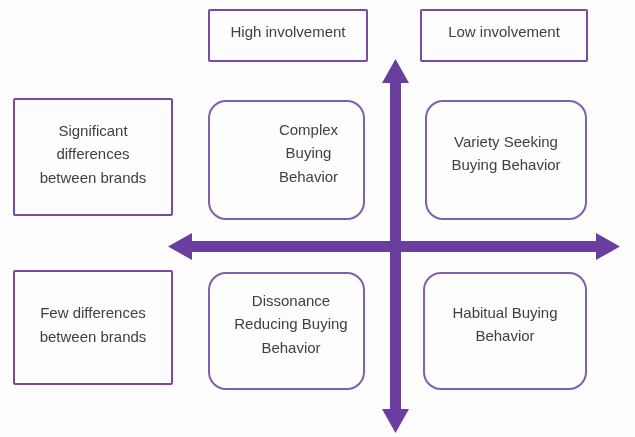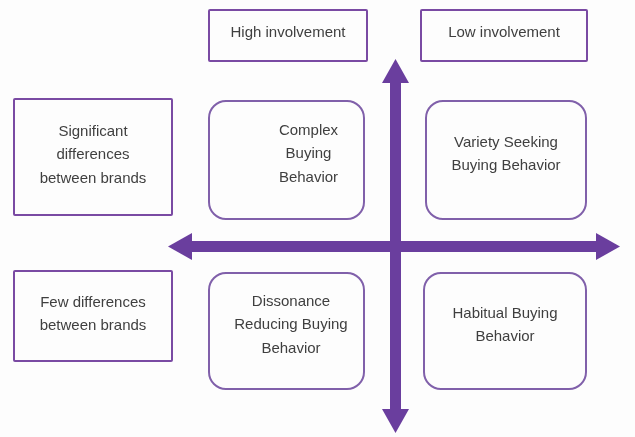--- a/index.html
+++ b/index.html
@@ -50,21 +50,21 @@
   }
   .header-box { padding-bottom: 8px; }
   .row-label-box { padding-bottom: 6px; }
 
   
   #header-high   { left: 208px; top: 9px;   width: 160px; height: 53px; }
   #header-low    { left: 420px; top: 9px;   width: 168px; height: 53px; }
   #label-sig     { left: 13px;  top: 98px;  width: 160px; height: 118px; }
   #quad-complex  { left: 208px; top: 100px; width: 157px; height: 120px; padding-left: 44px; }
   #quad-variety  { left: 425px; top: 100px; width: 162px; height: 120px; }
-  #label-few     { left: 13px;  top: 270px; width: 160px; height: 92px; }
+  #label-few     { left: 13px;  top: 270px; width: 160px; height: 115px; }
   #quad-disson   { left: 208px; top: 272px; width: 157px; height: 118px; padding-left: 9px; }
   #quad-habit    { left: 423px; top: 272px; width: 164px; height: 118px; justify-content: center; }
 </style>
 </head>
 <body>
 
 <div class="stage">
 
   <svg class="axes" viewBox="0 0 635 437" aria-hidden="true">
     <g>

